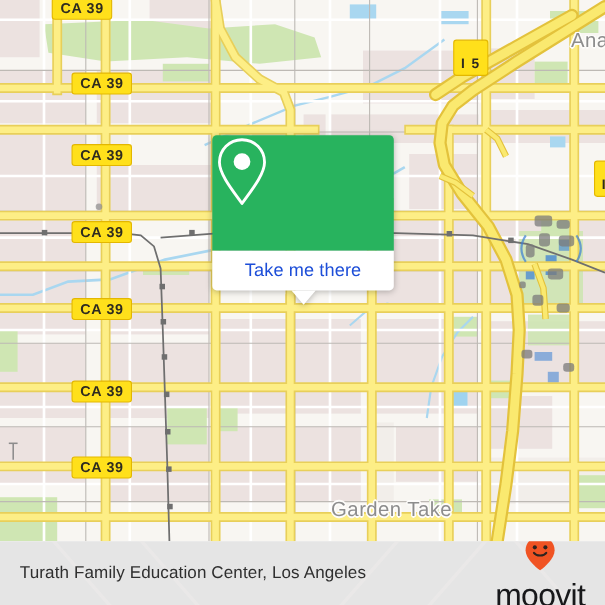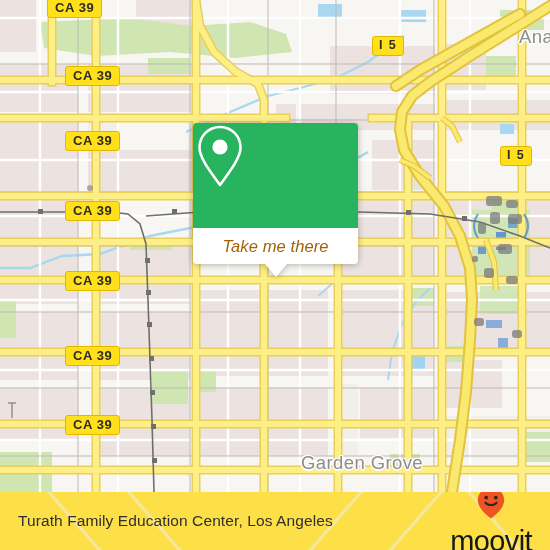--- a/index.html
+++ b/index.html
@@ -47,54 +47,54 @@
     border-radius:3px;
     color:#2e2b20;
     font-size:13px;
     font-weight:bold;
     letter-spacing:.6px;
     padding:1px 7px 2px 7px;
     line-height:15px;
     white-space:nowrap;
     box-sizing:border-box;
   }
-  .shield.i{font-size:12.5px;padding:1px 6px 2px 6px;letter-spacing:1.4px;}
+  .shield.i{font-size:12.5px;padding:14px 6px 2px 6px;letter-spacing:1.4px;margin-left:40px;}
 
   
   .callout{
     position:absolute;left:193px;top:123px;width:165px;
     filter:drop-shadow(0 1px 3px rgba(0,0,0,.28));
   }
   .callout-top{
     background:#28b35e;
     border-radius:4px 4px 0 0;
     height:105px;
     display:flex;align-items:center;justify-content:center;
   }
   .callout-bottom{
     background:#ffffff;
     border-radius:0 0 4px 4px;
     height:36px;
     display:flex;align-items:center;justify-content:center;
   }
   .callout-label{
-    font-size:16.5px;color:#a16207;letter-spacing:.1px;font-style:italic;
+    font-size:16.5px;color:#1d4ed8;letter-spacing:.1px;
   }
   .callout-tail{
     position:absolute;left:50%;top:141px;margin-left:-11px;
     width:0;height:0;
     border-left:11px solid transparent;
     border-right:11px solid transparent;
     border-top:13px solid #ffffff;
   }
 
   
   .footer{
     position:absolute;left:0;top:492px;width:550px;height:58px;
-    background:#fde047;
+    background:#e5e5e5;
     display:flex;align-items:center;justify-content:space-between;
     padding:0 18px 0 18px;
     box-sizing:border-box;
     overflow:hidden;
   }
   .footer-watermark{
     position:absolute;left:0;top:0;width:550px;height:58px;
     pointer-events:none;opacity:.55;
   }
   .footer-title{
@@ -345,21 +345,21 @@
       <g fill="#8c8c8c" opacity=".7">
         <circle cx="90" cy="188" r="3"></circle>
       </g>
 
       <g stroke="#8c8c8c" stroke-width="1.4" fill="none">
         <line x1="12" y1="403" x2="12" y2="418"></line>
         <line x1="8" y1="403" x2="16" y2="403"></line>
       </g>
     </svg>
 
-    <div class="city-label" style="left:301px;top:452px;">Garden Grove</div>
+    <div class="city-label" style="left:301px;top:452px;">Garden Take</div>
     <div class="city-label" style="left:519px;top:26px;">Ana</div>
 
     <div class="shield" style="left:47px;top:-2px;">CA 39</div>
     <div class="shield" style="left:65px;top:66px;">CA 39</div>
     <div class="shield" style="left:65px;top:131px;">CA 39</div>
     <div class="shield" style="left:65px;top:201px;">CA 39</div>
     <div class="shield" style="left:65px;top:271px;">CA 39</div>
     <div class="shield" style="left:65px;top:346px;">CA 39</div>
     <div class="shield" style="left:65px;top:415px;">CA 39</div>
     <div class="shield i" style="left:372px;top:36px;">I 5</div>

